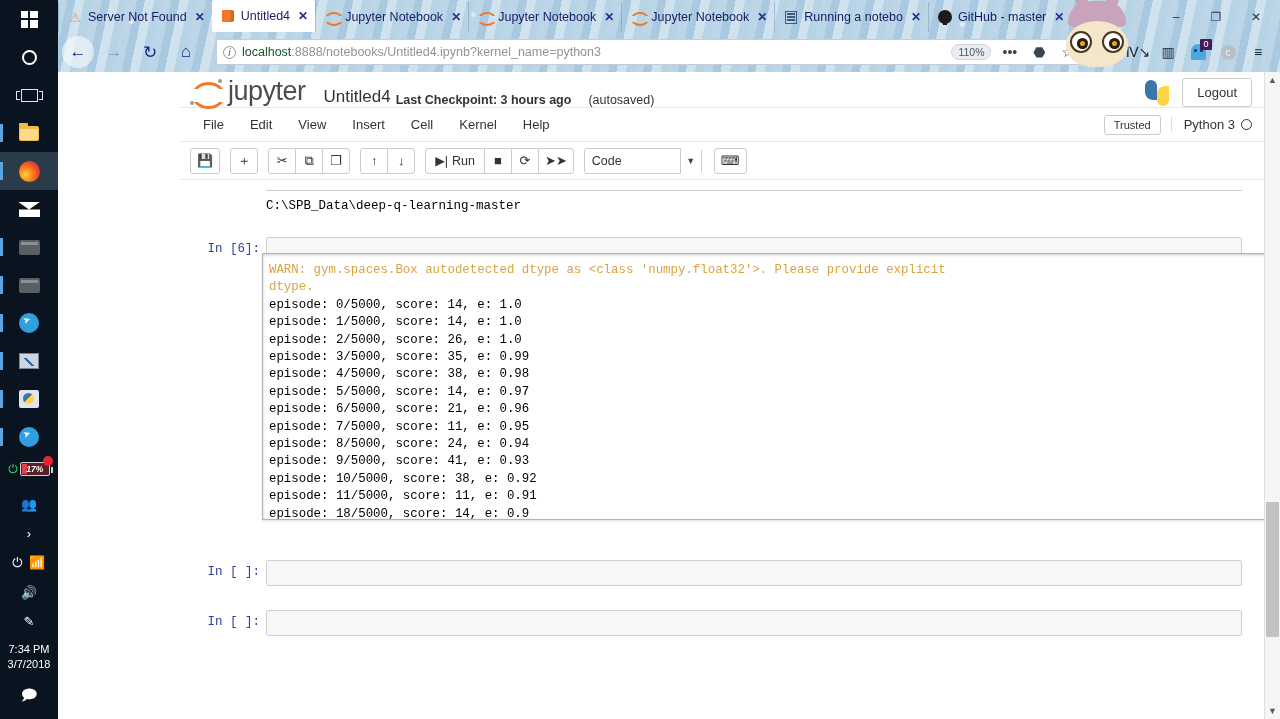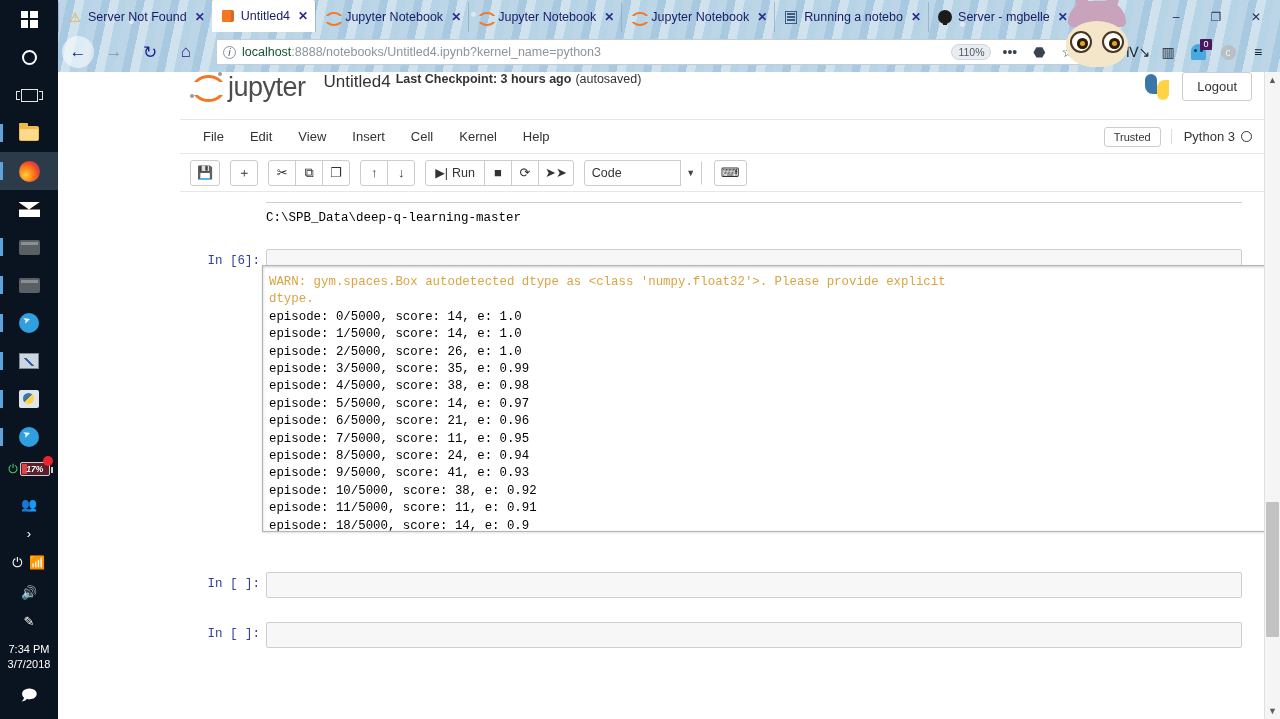--- a/index.html
+++ b/index.html
@@ -161,33 +161,33 @@
   
   #page { position: absolute; left: 0; top: 72px; width: 1222px; height: 647px; background: #fff; overflow: hidden; }
   #page-scrollbar {
     position: absolute; right: 0; top: 0; width: 16px; height: 647px;
     background: #f5f5f5; border-left: 1px solid #e0e0e0;
   }
   .sb-arrow { height: 16px; display:flex; align-items:center; justify-content:center; font-size:9px; color:#5a5a5a; }
   #page-thumb { position: absolute; left: 1px; right: 1px; top: 430px; height: 135px; background: #c2c2c2; border-radius: 1px; }
 
   #jupyter-app { position: absolute; left: 122px; top: 0; width: 1084px; height: 647px; background: #fff; }
-  #jheader { display: flex; align-items: flex-start; height: 48px; padding: 0 12px 0 8px; border-bottom: 1px solid #e7e7e7; }
+  #jheader { display: flex; align-items: flex-end; height: 36px; padding: 0 12px 0 8px; border-bottom: 1px solid #e7e7e7; }
   #jlogo { width: 40px; height: 28px; position: relative; flex: 0 0 40px; }
   #jlogo::before {
     content:""; position:absolute; left:4px; top:3px; width:27px; height:21px;
     border: 3.5px solid #f37726; border-radius:50%;
     clip-path: polygon(0 0, 100% 0, 100% 26%, 0 26%, 0 74%, 100% 74%, 100% 100%, 0 100%);
   }
   #jlogo i { position:absolute; width:4px; height:4px; border-radius:50%; background:#9b9b9b; }
   #jlogo i.d1 { left:2px; top:22px; } #jlogo i.d2 { left:30px; top:0px; }
   #jword { font-size: 27px; color: #4d4d4d; font-weight: 300; letter-spacing: -0.5px; }
   #nbname { font-size: 17px; color: #333; margin-left: 18px; }
   #checkpoint { font-size: 12.5px; color: #333; font-weight: bold; margin-left: 5px; }
-  #autosaved { font-size: 12.5px; color: #333; margin-left: 4px; }
+  #autosaved { font-size: 12.5px; color: #333; margin-left: 17px; }
   #jheader-right { margin-left: auto; display: flex; align-items: center; gap: 12px; }
   .py-logo { width: 26px; height: 26px; position: relative; }
   .py-logo::before, .py-logo::after { content:""; position:absolute; width:12px; height:20px; }
   .py-logo::before { left:1px; top:0; background:#3b76a8; border-radius: 6px 6px 0 8px; }
   .py-logo::after { right:1px; bottom:0; background:#ffd444; border-radius: 8px 0 6px 6px; }
   #logout { font-size: 13px; color: #333; background: #fff; border: 1px solid #ccc; border-radius: 3px;
     padding: 6px 14px; }
   #jmenubar { display: flex; align-items: center; height: 34px; padding-left: 10px;
     border-bottom: 1px solid #e7e7e7; background: #fff; }
   .jmenu { font-size: 13px; color: #333; padding: 6px 13px; }
@@ -360,21 +360,21 @@
               <i></i>
             </span>
           </span>
         <span class="t-label">Running a notebo</span>
         <span class="t-close">✕</span>
       </div>
       <div class="tab">
         <span class="fav">
             <span class="fav-gh"></span>
           </span>
-        <span class="t-label">Server - mgbelle</span>
+        <span class="t-label">GitHub - master</span>
         <span class="t-close">✕</span>
       </div>
       <div id="newtab">+</div>
       <div id="wincontrols">
         <div class="wc">–</div>
         <div class="wc">❐</div>
         <div class="wc">✕</div>
       </div>
     </div>
 

